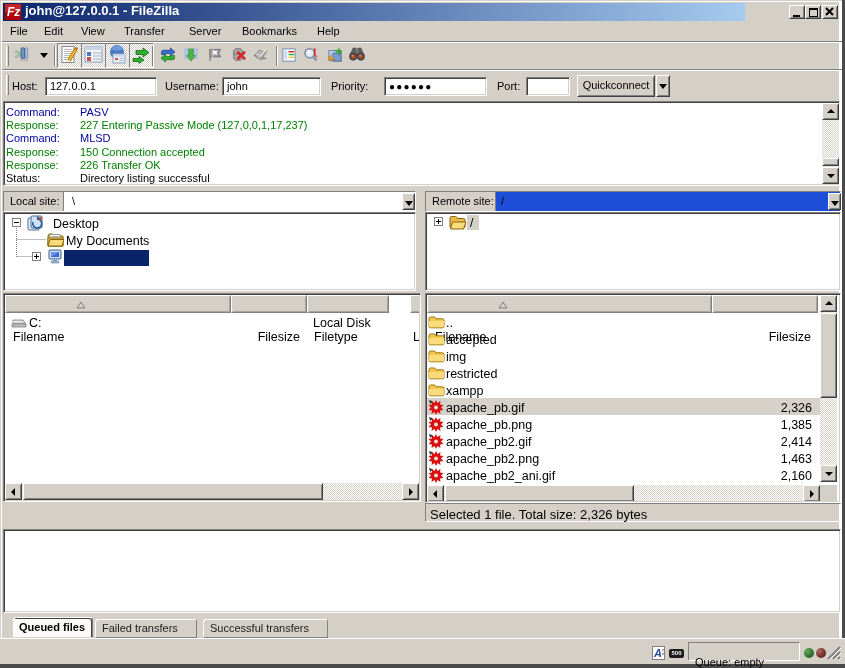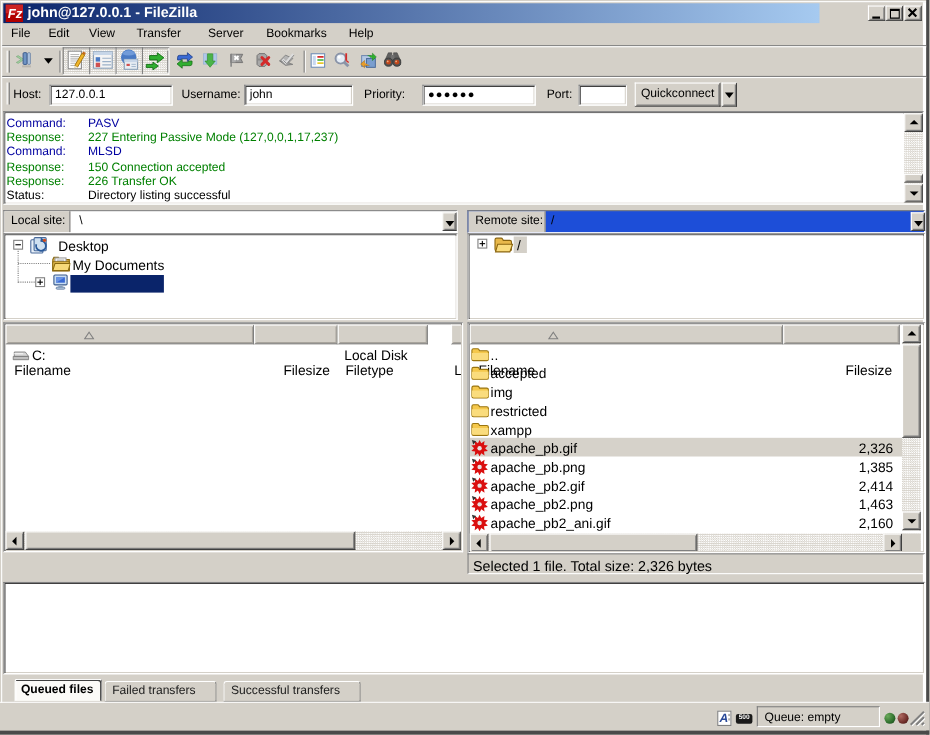--- a/index.html
+++ b/index.html
@@ -486,21 +486,21 @@
 
     <div class="abs" style="left:652px;top:7px;width:13px;height:14px;background:#fff;border:1px solid #808080">
       <span class="abs" style="left:1px;top:0px;font-weight:bold;font-style:italic;color:#2a4a9a">A</span>
       <div class="abs" style="left:9px;top:2px;width:2px;height:2px;background:#b0b0b0"></div>
       <div class="abs" style="left:9px;top:6px;width:2px;height:2px;background:#b0b0b0"></div>
     </div>
 
     <div class="abs" style="left:669px;top:10px;width:15px;height:9px;background:#1a1a1a;border-radius:2px;color:#fff;font-size:6px;text-align:center;line-height:9px;font-weight:bold">500</div>
 
     <div class="abs sunken1" style="left:688px;top:3px;width:112px;height:19px">
-        <span class="abs" style="left:6px;top:3px">Queue: empty</span>
+        <span class="abs" style="left:6px;top:13px">Queue: empty</span>
       </div>
 
     <div class="abs" style="left:804px;top:9px;width:10px;height:10px;border-radius:50%;background:radial-gradient(circle at 3px 3px,#6aaa5a,#2a6a2a 65%,#163a16)"></div>
     <div class="abs" style="left:816px;top:9px;width:10px;height:10px;border-radius:50%;background:radial-gradient(circle at 3px 3px,#b06a62,#6a2a26 65%,#3a1512)"></div>
 
     <svg class="abs" style="left:826px;top:6px" width="15" height="15">
       <g stroke="#808080" stroke-width="2">
           <path d="M14 2 L2 14"></path>
           <path d="M14 7 L7 14"></path>
           <path d="M14 12 L12 14"></path>

